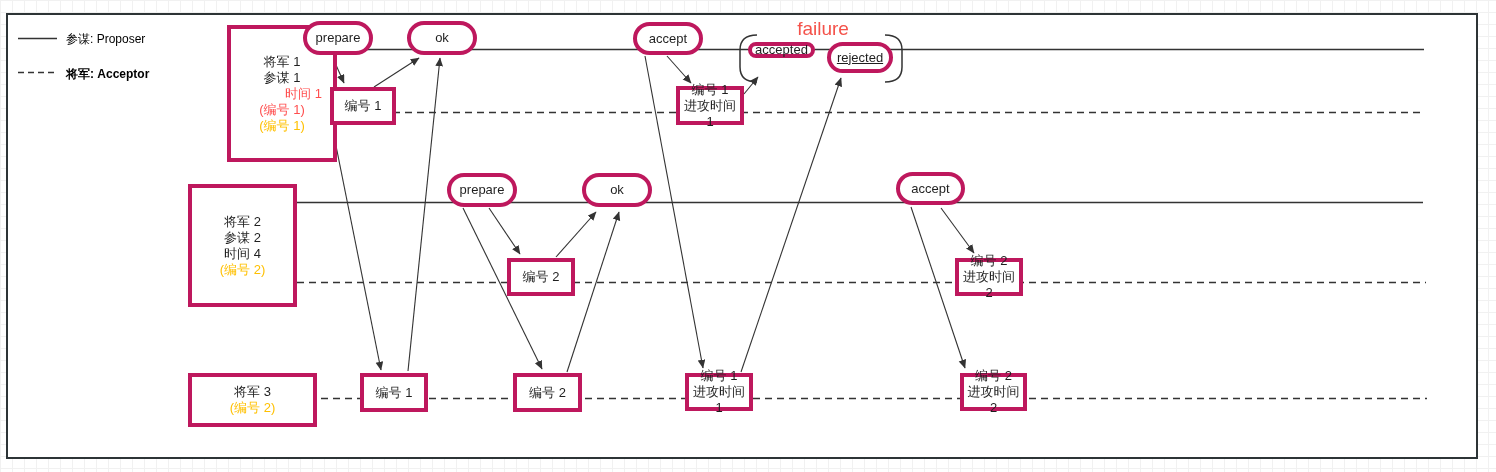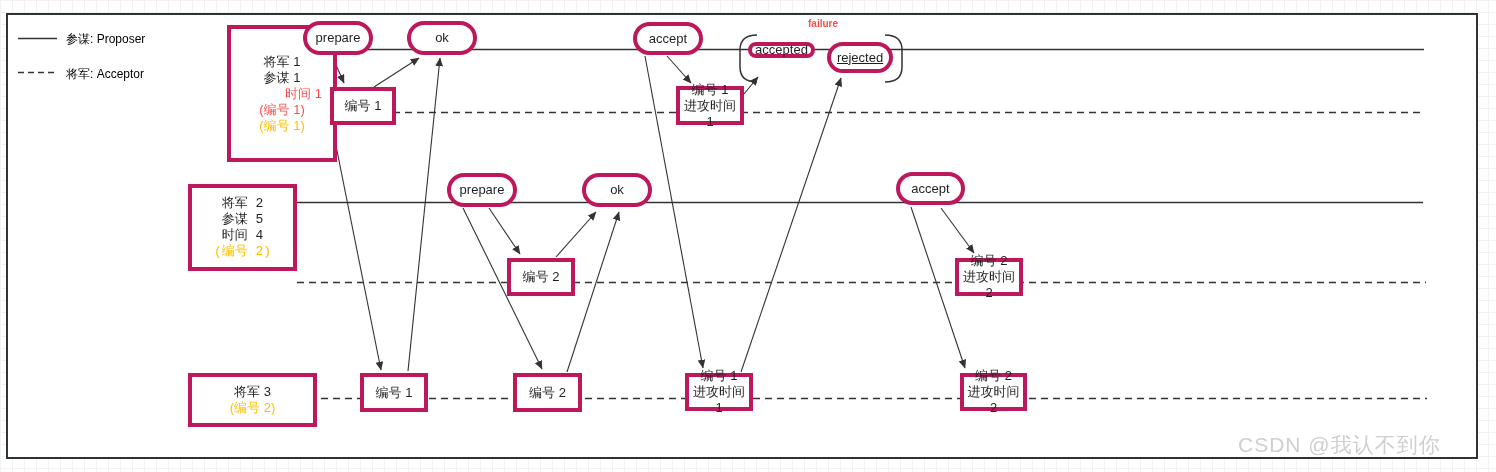--- a/index.html
+++ b/index.html
@@ -18,21 +18,21 @@
     box-sizing:border-box;background:#ffffff;border:2px solid #2d3436;z-index:0;
   }
   svg.wires{position:absolute;left:0;top:0;z-index:1;}
   .shape{
     position:absolute;box-sizing:border-box;background:#ffffff;border:4px solid #be185d;
     display:flex;flex-direction:column;align-items:center;justify-content:center;
     font-size:13px;color:#1f1f1f;line-height:16px;text-align:center;z-index:2;
   }
   .pill{border-radius:17px;flex-direction:row;}
   .label{position:absolute;z-index:2;font-size:12px;color:#000000;white-space:nowrap;}
-  .failure{z-index:3;font-size:10px;font-weight:700;text-align:center;}
+  .failure{z-index:3;font-size:19px;font-weight:400;text-align:center;}
   .watermark{z-index:3;font-size:21px;letter-spacing:1px;white-space:nowrap;}
 </style>
 </head>
 <body>
 
 <div class="stage">
   <div class="canvas"></div>
 
   <svg class="wires" width="1496" height="472" viewBox="0 0 1496 472">
     <defs>
@@ -66,33 +66,33 @@
     <line x1="567" y1="372" x2="619" y2="212" stroke="#333" stroke-width="1.1" marker-end="url(#arr)"></line>
 
     <line x1="941" y1="208" x2="974" y2="253" stroke="#333" stroke-width="1.1" marker-end="url(#arr)"></line>
     <line x1="911" y1="207" x2="965" y2="368" stroke="#333" stroke-width="1.1" marker-end="url(#arr)"></line>
 
     <path d="M 757,35 Q 740,35 740,50 L 740,67 Q 740,82 757,82" fill="none" stroke="#333" stroke-width="1.5"></path>
     <path d="M 885,35 Q 902,35 902,50 L 902,67 Q 902,82 885,82" fill="none" stroke="#333" stroke-width="1.5"></path>
   </svg>
 
   <div class="label" style="left:66px;top:31px;">参谋: Proposer</div>
-  <div class="label" style="left:66px;top:66px;">将军: Acceptor</div>
+  <div class="label" style="left:66px;top:66px;font-weight:bold;">将军: Acceptor</div>
 
   <div class="shape" style="left:187px;top:25px;width:110px;height:137px;margin-left:40px;">
     <div>将军 1</div>
     <div>参谋 1</div>
     <div style="color: rgb(255, 77, 77); padding-left: 43px;">时间 1</div>
     <div style="color: rgb(255, 77, 77);">(编号 1)</div>
     <div style="color: rgb(255, 192, 0);">(编号 1)</div>
   </div>
 
-  <div class="shape" style="left:188px;top:184px;width:109px;height:87px;font-family:Liberation Mono, monospace;">
+  <div class="shape" style="left:188px;top:184px;width:109px;height:123px;">
     <div>将军 2</div>
-    <div>参谋 5</div>
+    <div>参谋 2</div>
     <div>时间 4</div>
     <div style="color: rgb(255, 192, 0);">(编号 2)</div>
   </div>
 
   <div class="shape" style="left:188px;top:373px;width:129px;height:54px;">
     <div>将军 3</div>
     <div style="color: rgb(255, 192, 0);">(编号 2)</div>
   </div>
 
   <div class="shape pill" style="left:303px;top:21px;width:70px;height:34px;">
@@ -145,14 +145,13 @@
     <div>编号 1</div>
     <div>进攻时间 1</div>
   </div>
   <div class="shape" style="left:960px;top:373px;width:67px;height:38px;">
     <div>编号 2</div>
     <div>进攻时间 2</div>
   </div>
 
   <div class="label failure" style="left: 780px; top: 18px; width: 86px; color: rgb(244, 82, 74);">failure</div>
 
-  <div class="label watermark" style="left: 1238px; top: 431px; color: rgb(207, 207, 207);">CSDN @我认不到你</div>
 </div>
 
 </body></html>

